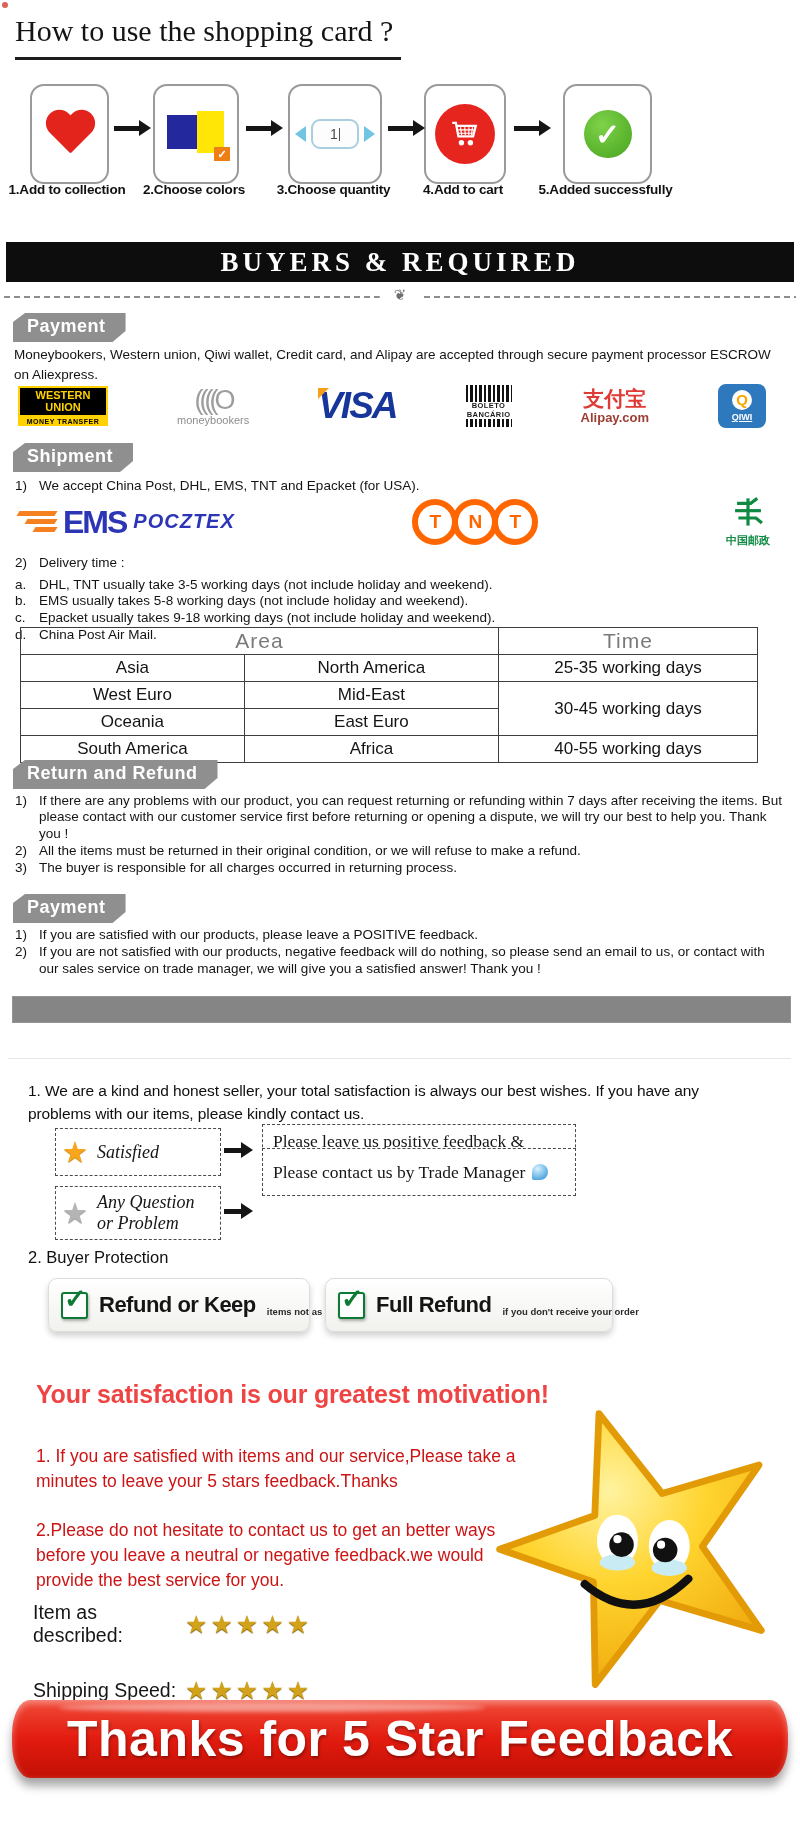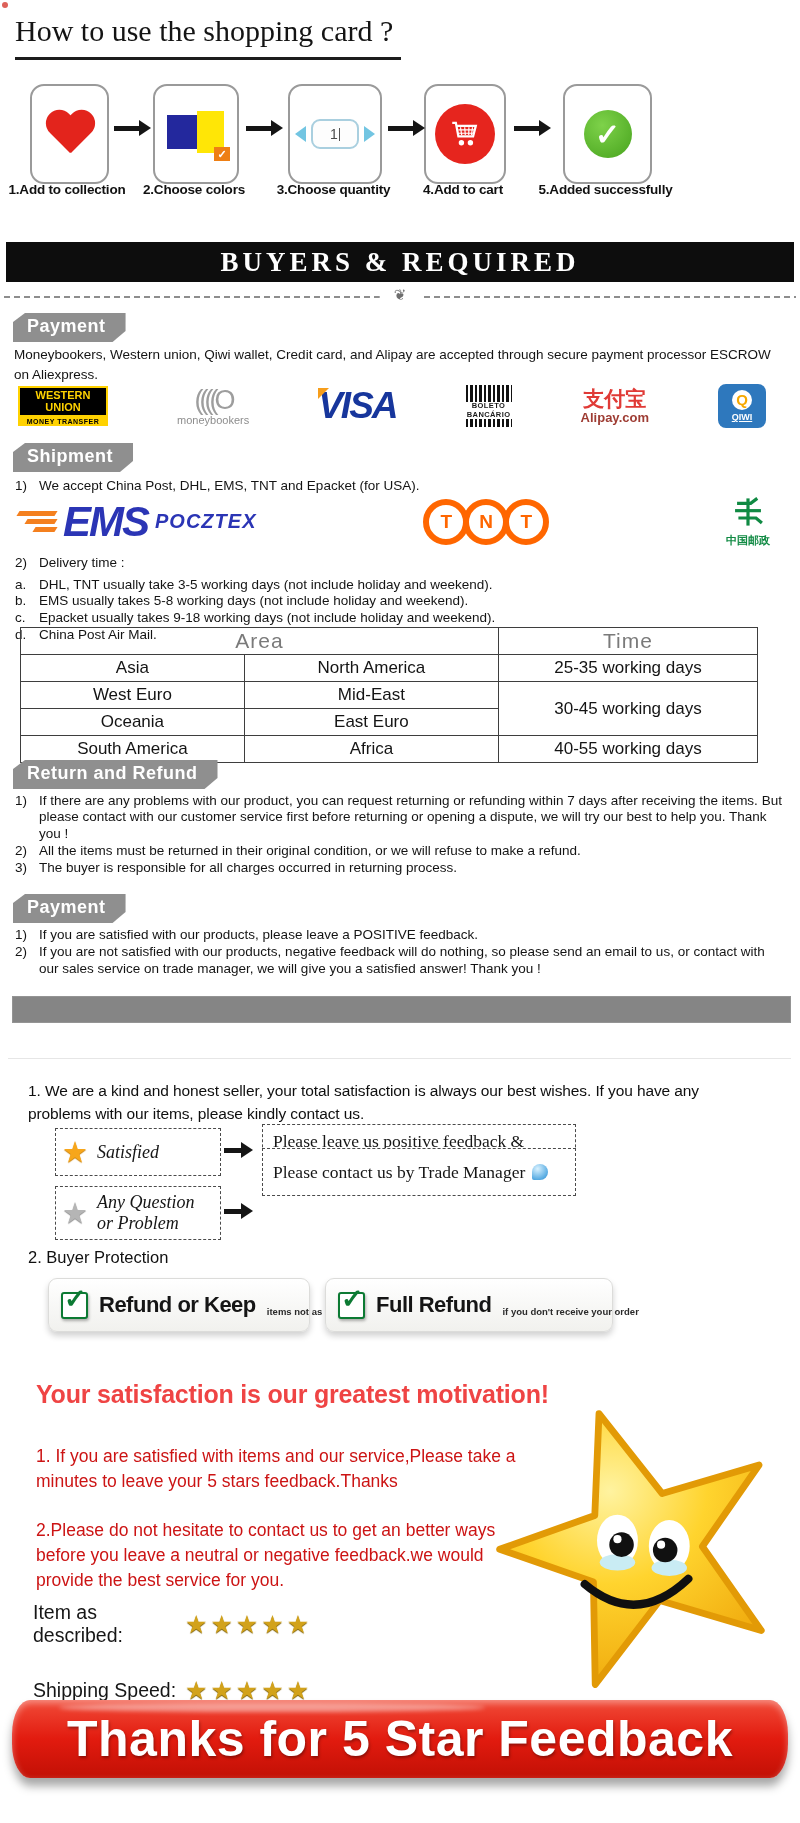--- a/index.html
+++ b/index.html
@@ -90,21 +90,21 @@
   .qiwi-circle{width:20px;height:20px;background:#fff;border-radius:50%;color:#f6a800;font-weight:900;
                font-size:15px;line-height:20px;text-align:center;}
   .qiwi-label{color:#fff;font-weight:800;font-size:9px;text-decoration:underline;}
 
   
   .ship-logos{position:absolute;top:495px;left:18px;width:762px;height:54px;display:flex;
               align-items:center;justify-content:space-between;}
   .ems{display:flex;align-items:center;}
   .ems-stripes{display:flex;flex-direction:column;gap:3px;margin-right:7px;align-items:flex-end;}
   .ems-stripes i{display:block;height:5px;background:#f4801f;transform:skewX(-32deg);}
-  .ems-name{font-style:italic;font-weight:900;font-size:42px;color:#2b35b5;letter-spacing:-2px;line-height:.9;}
+  .ems-name{font-weight:900;font-size:32px;color:#2b35b5;letter-spacing:-2px;line-height:.9;}
   .ems-suffix{font-style:italic;font-weight:900;font-size:20px;color:#2b35b5;margin-left:7px;letter-spacing:1px;}
   .dhl{width:138px;height:46px;background:#ffd900;display:flex;flex-direction:column;align-items:center;justify-content:center;}
   .dhl-row{display:flex;align-items:center;gap:5px;}
   .dhl-dash{width:16px;height:4px;background:#d3202f;transform:skewX(-30deg);}
   .dhl-name{font-style:italic;font-weight:900;font-size:25px;color:#d3202f;letter-spacing:1px;line-height:1;}
   .dhl-sub{font-style:italic;font-weight:bold;font-size:9px;color:#d3202f;margin-left:52px;margin-top:-2px;}
   .tnt{display:flex;}
   .tnt-circle{width:34px;height:34px;background:#fff;border:6px solid #f60;border-radius:50%;color:#f60;
               font-weight:900;font-size:19px;display:flex;align-items:center;justify-content:center;}
   .tnt-circle + .tnt-circle{margin-left:-6px;}

